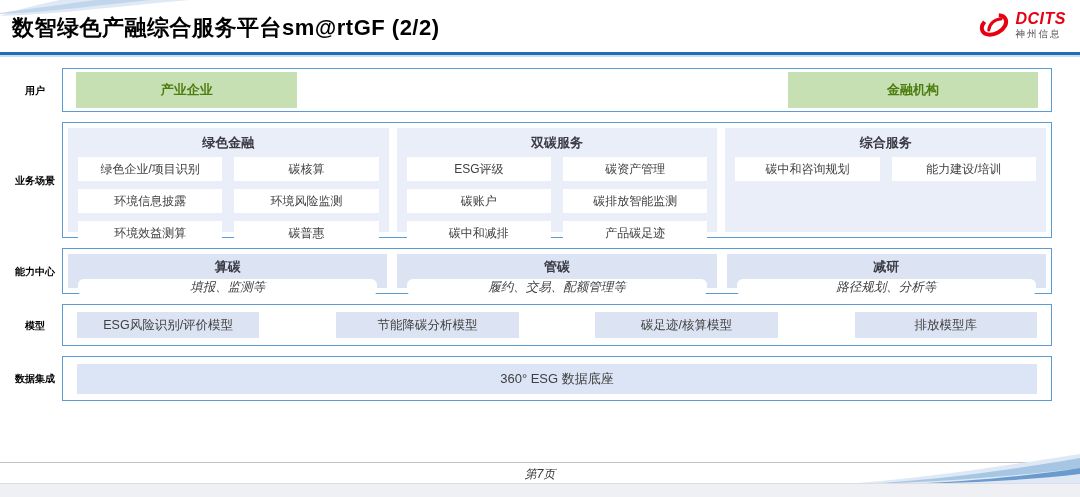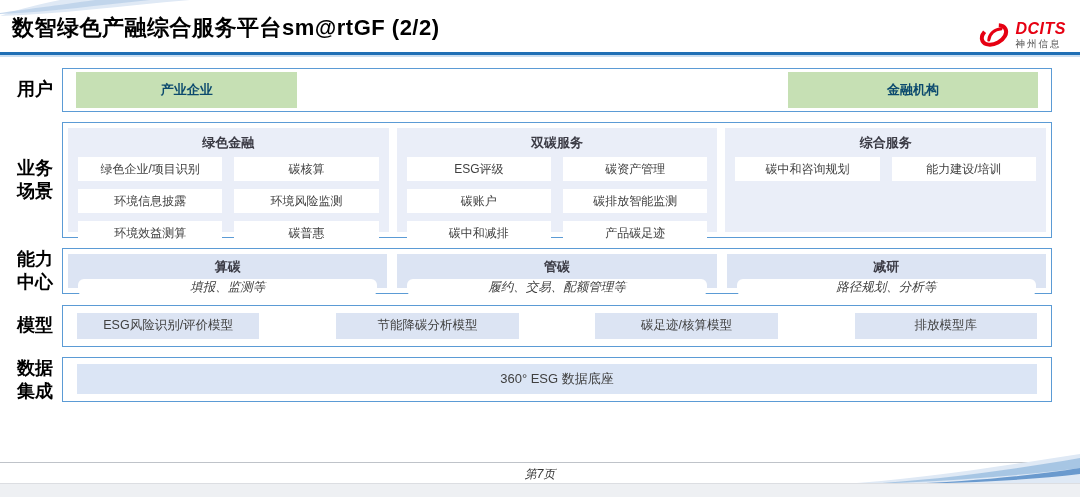--- a/index.html
+++ b/index.html
@@ -13,42 +13,42 @@
   .header { position:absolute; top:0; left:0; right:0; height:67px; background:#fff; }
   .swoosh-tl { position:absolute; top:0; left:0; width:280px; height:16px; pointer-events:none; }
   .page-title {
     position:absolute; left:12px; top:13px;
     font-size:22px; font-weight:700; color:#000; letter-spacing:.5px;
   }
   .title-rule {
     position:absolute; left:0; right:0; top:52px; height:3px;
     background:#1f6fb5; box-shadow:0 2px 0 rgba(159,195,229,.55);
   }
-  .logo { position:absolute; right:14px; top:20px; display:flex; align-items:center; gap:5px; }
+  .logo { position:absolute; right:14px; top:10px; display:flex; align-items:center; gap:5px; }
   .logo-texts { display:flex; flex-direction:column; line-height:1; }
   .logo-brand { font-size:16px; font-weight:700; font-style:italic; color:#e60012; letter-spacing:.5px; }
   .logo-company { font-size:9.5px; color:#4a4a4a; letter-spacing:2px; margin-top:2px; }
 
   
   .main { position:absolute; top:68px; left:8px; right:28px; }
   .row { display:flex; align-items:stretch; margin-bottom:10px; }
   .row-label {
     width:54px; flex:0 0 54px; display:flex; align-items:center; justify-content:center;
-    text-align:center; font-weight:700; font-size:18px; color:#000; line-height:1.3;
+    text-align:center; font-weight:700; font-size:10px; color:#000; line-height:1.3;
     padding:0 2px;
   }
   .row-box {
     flex:1; border:1.5px solid #5b9bd5; background:#fff;
   }
 
   
   .users-box { height:44px; display:flex; align-items:center; justify-content:space-between; padding:0 13px; }
   .user-item {
     height:36px; background:#c6e0b4; display:flex; align-items:center; justify-content:center;
-    font-size:13px; font-weight:700; color:#0c4a6e;
+    font-size:13px; font-weight:700; color:#4d7c0f;
   }
   .user-item.w1 { width:23%; } .user-item.w2 { width:26%; } .user-item.w3 { width:25%; }
 
   
   .scen-box { height:116px; display:flex; gap:8px; padding:5px; }
   .scen-col { flex:1; background:#eaeef8; padding:3px 10px 6px 10px; }
   .col-title { text-align:center; font-size:13px; font-weight:700; color:#3b3b45; padding:3px 0 5px 0; }
   .item-grid { display:grid; grid-template-columns:1fr 1fr; gap:8px 12px; }
   .white-item {
     height:24px; background:#fff; display:flex; align-items:center; justify-content:center;

